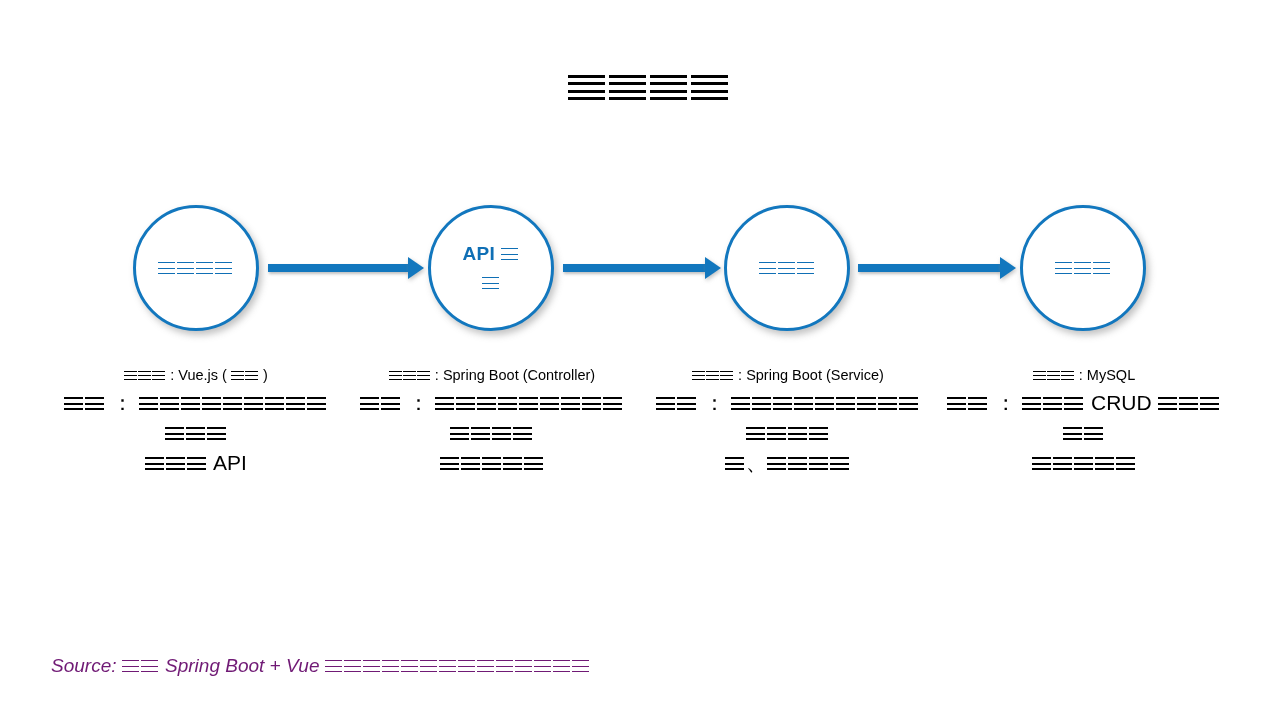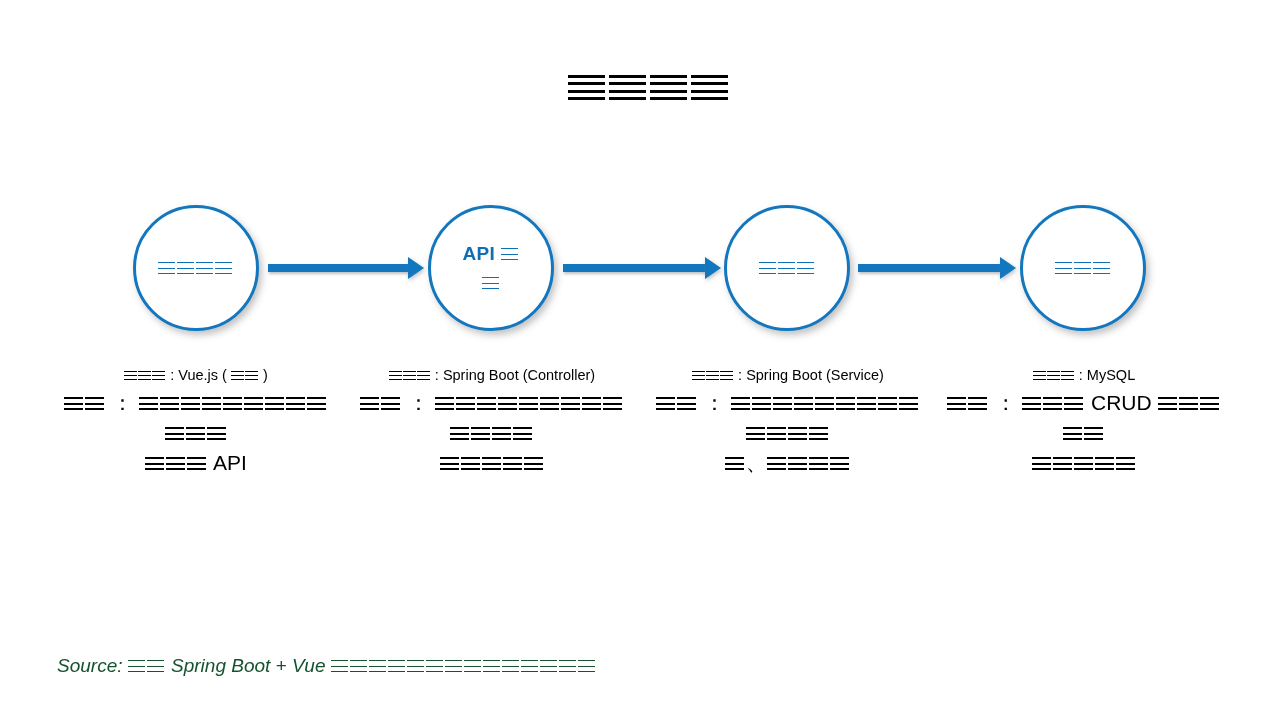--- a/index.html
+++ b/index.html
@@ -112,25 +112,25 @@
   }
   .caption-desc {
     font-size: 21px;
     line-height: 1.42;
     margin-top: 2px;
   }
 
   
   #source-line {
     position: absolute;
-    left: 57px;
+    left: 51px;
     top: 655px;
     font-size: 19px;
     font-style: italic;
-    color: #14532d;
+    color: #701a75;
     white-space: nowrap;
   }
 </style>
 </head>
 <body>
 
 <div id="slide-title" style="font-size: 40px; padding-left: 10px;"><span class="tofu" style="width: 37px; height: 25px; margin-right: 4px;"><i style="height: 3px; top: 0px;"></i><i style="height: 3px; top: 7px;"></i><i style="height: 3px; top: 15px;"></i><i style="height: 3px; top: 22px;"></i></span><span class="tofu" style="width: 37px; height: 25px; margin-right: 4px;"><i style="height: 3px; top: 0px;"></i><i style="height: 3px; top: 7px;"></i><i style="height: 3px; top: 15px;"></i><i style="height: 3px; top: 22px;"></i></span><span class="tofu" style="width: 37px; height: 25px; margin-right: 4px;"><i style="height: 3px; top: 0px;"></i><i style="height: 3px; top: 7px;"></i><i style="height: 3px; top: 15px;"></i><i style="height: 3px; top: 22px;"></i></span><span class="tofu" style="width: 37px; height: 25px; margin-right: 4px;"><i style="height: 3px; top: 0px;"></i><i style="height: 3px; top: 7px;"></i><i style="height: 3px; top: 15px;"></i><i style="height: 3px; top: 22px;"></i></span></div>
 
 <div id="flow-row">
 

